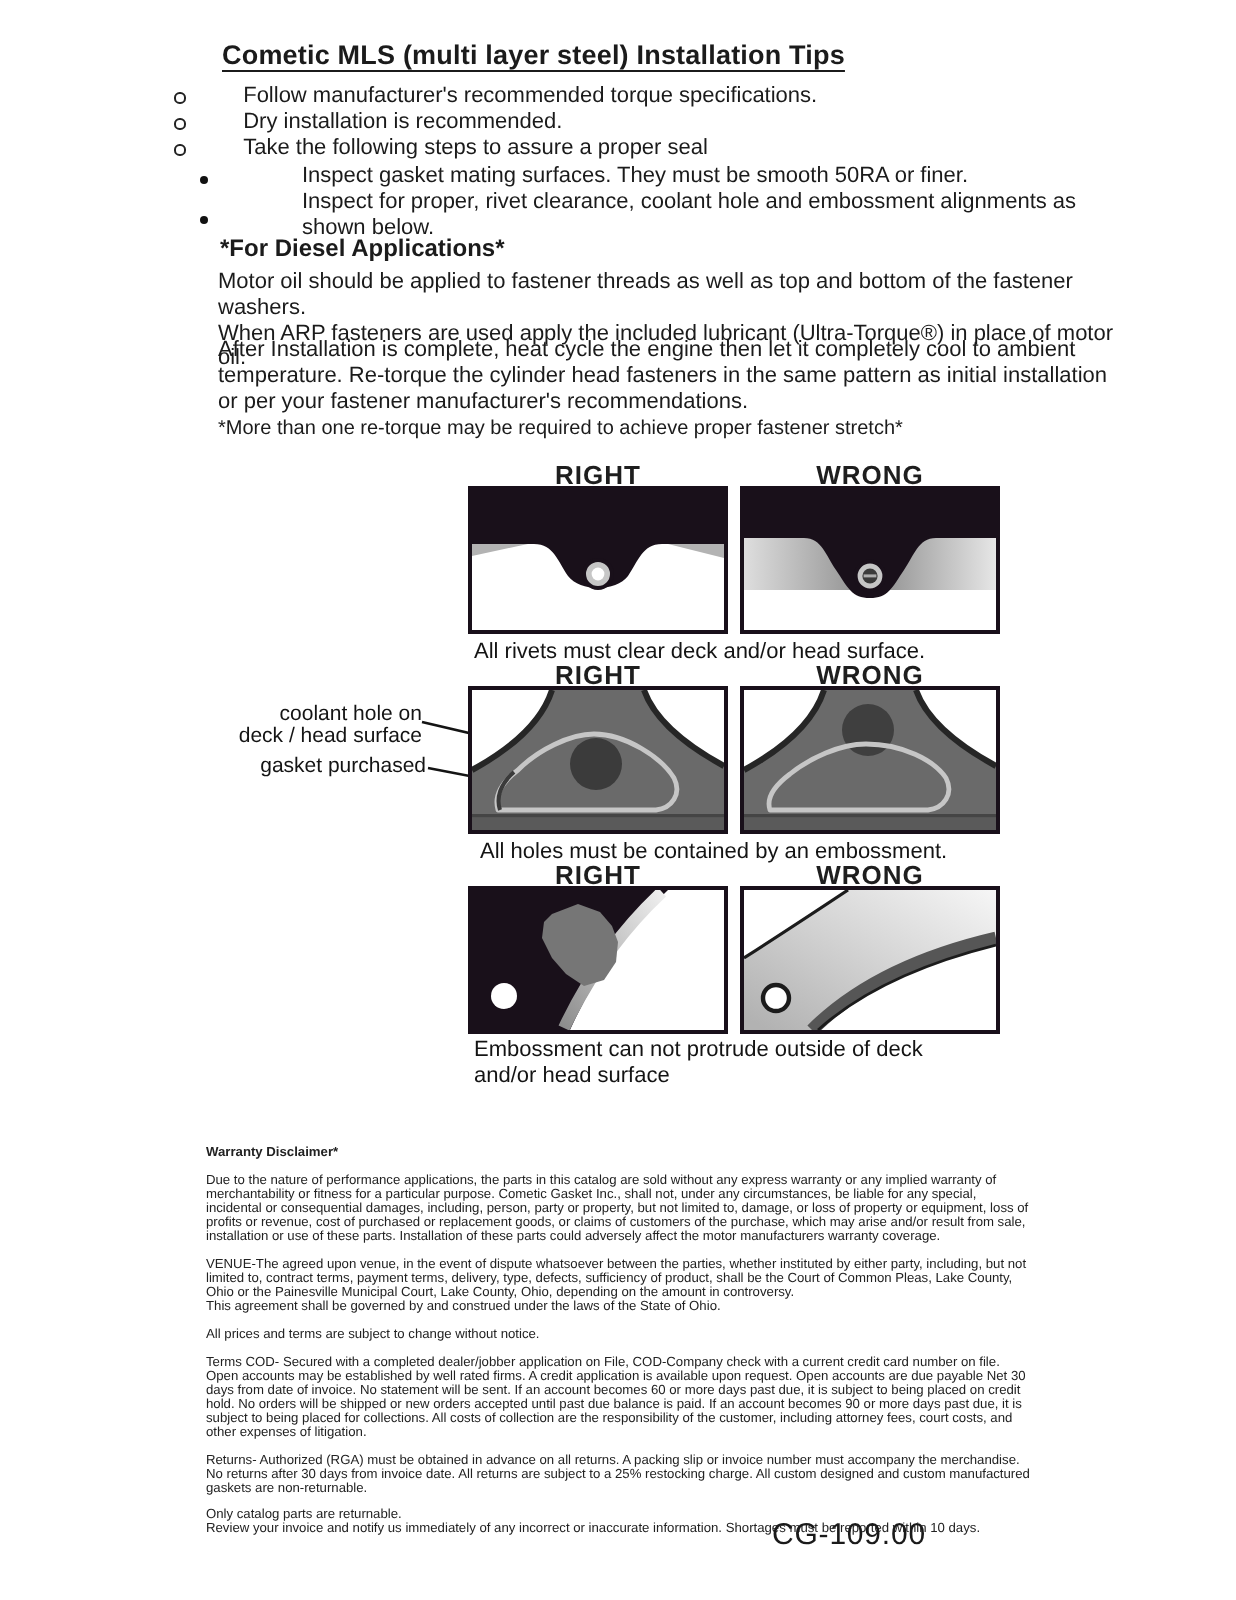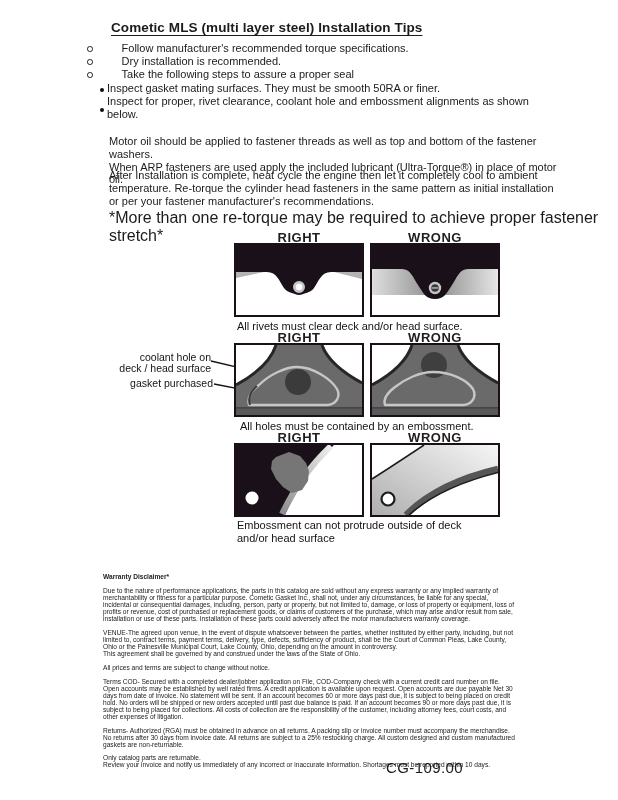--- a/index.html
+++ b/index.html
@@ -10,28 +10,28 @@
   .abs { position:absolute; }
 
   .doc-title {
     left:111px; top:20px; font-size:13.5px; font-weight:700;
     text-decoration:underline; text-underline-offset:2.5px; letter-spacing:.1px;text-align:right;
   }
 
   .tips { left:87px; top:42px; width:470px; font-size:11px; line-height:13.2px; }
   .b-row { display:flex; align-items:flex-start;gap:25px; }
   .b-marker { flex:0 0 auto; width:3.6px; height:3.6px; border:1px solid #222; border-radius:50%; margin:4px 4px 0 0; }
-  .sb-row { display:flex; align-items:center; margin-left:13px; }
+  .sb-row { display:flex; align-items:center; margin-left:13px;gap:44px; }
   .sb-marker { flex:0 0 auto; width:4px; height:4px; background:#111; border-radius:50%; margin:4.2px 3px 0 0; }
 
   .diesel-h { left:110px; top:117px; font-size:12px; font-weight:700; }
   .body-p { font-size:11px; line-height:12.8px; white-space:pre-line; width:460px; }
   .p1 { left:109px; top:135px; }
   .p2 { left:109px; top:169px; }
-  .note { left:109px; top:209px; font-size:16px; }
+  .note { left:109px; top:209px; font-size:10px;text-align:right; }
 
   .rw-label { width:130px; text-align:center; font-size:13px; font-weight:700; letter-spacing:.5px; color:#1e1e1e; }
   .dbox { width:126px; height:70px; border:2px solid #19101a; background:#fff; }
   .dbox svg { display:block; }
   .cap { font-size:11px; line-height:12.5px; color:#141414; white-space:pre-line; }
 
   .side-label { font-size:10.5px; line-height:11px; text-align:right; white-space:pre-line; color:#141414; }
 
   .disc { left:103px; top:573px; width:412px; font-size:6.6px; line-height:7.1px; color:#222; }
   .disc .dh { font-weight:700; margin-bottom:7px; }
@@ -62,20 +62,21 @@
     <div class="sb-row">
       <span class="sb-marker"></span>
       <span>Inspect gasket mating surfaces.  They must be smooth 50RA or finer.</span>
     </div>
     <div class="sb-row">
       <span class="sb-marker"></span>
       <span>Inspect for proper, rivet clearance, coolant hole and embossment alignments as shown below.</span>
     </div>
   </div>
 
+  <div class="abs diesel-h">*For Diesel Applications*</div>
   <div class="abs body-p p1">Motor oil should be applied to fastener threads as well as top and bottom of the fastener washers.
 When ARP fasteners are used apply the included lubricant (Ultra-Torque®) in place of motor oil.</div>
   <div class="abs body-p p2">After Installation is complete, heat cycle the engine then let it completely cool to ambient
 temperature. Re-torque the cylinder head fasteners in the same pattern as initial installation
 or per your fastener manufacturer's recommendations.</div>
   <div class="abs note">*More than one re-torque may be required to achieve proper fastener stretch*</div>
 
   <div class="abs rw-label" style="left:234px; top:230px;">RIGHT</div>
   <div class="abs rw-label" style="left:370px; top:230px;">WRONG</div>
 

